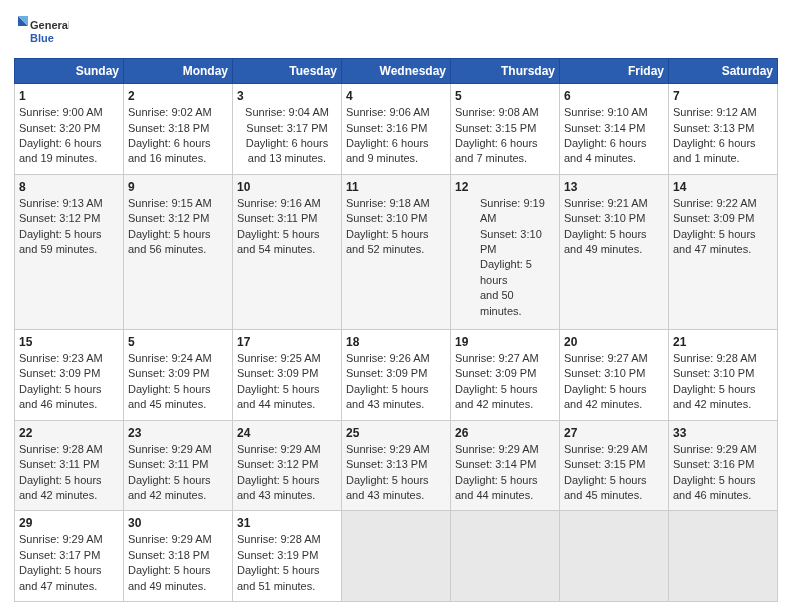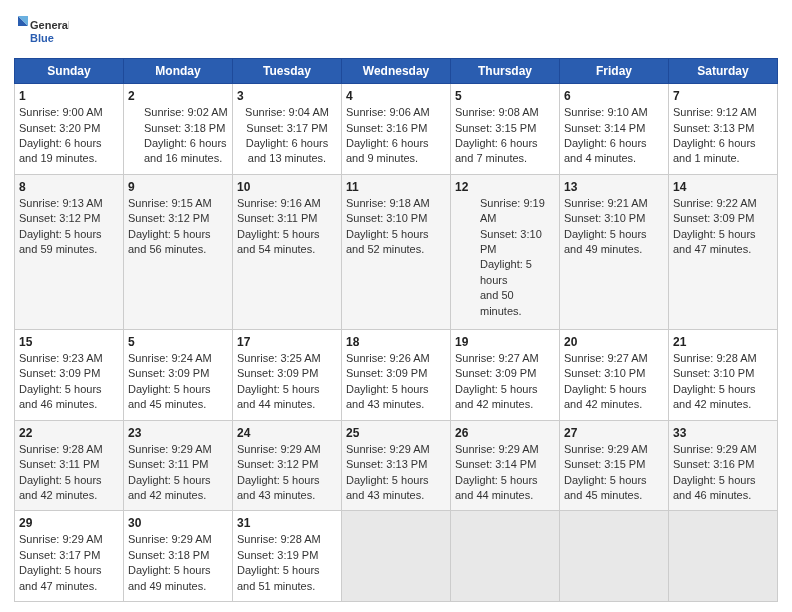--- a/index.html
+++ b/index.html
@@ -48,21 +48,21 @@
       border-collapse: collapse;
       width: 100%;
       table-layout: fixed;
     }
     .calendar th {
       background: #2a5db0;
       color: #fff;
       font-size: 12px;
       font-weight: bold;
       padding: 5px 4px;
-      text-align: center;
+      text-align: right;
       border: 1px solid #1e4a9a;
     }
     .calendar td {
       vertical-align: top;
       padding: 4px 4px 3px 4px;
       border: 1px solid #ccc;
       font-size: 9.2px;
       color: #333;
       line-height: 1.35;
       background: #fff;
@@ -121,21 +121,21 @@
     <tr>
           <td>
             <span class="day-num">1</span>
             <div class="day-detail" style="white-space: pre-line;">Sunrise: 9:00 AM
 Sunset: 3:20 PM
 Daylight: 6 hours
 and 19 minutes.</div>
           </td>
           <td>
             <span class="day-num">2</span>
-            <div class="day-detail" style="white-space: pre-line; margin-left: 16px;">Sunrise: 9:02 AM
+            <div class="day-detail" style="white-space: pre-line;">Sunrise: 9:02 AM
 Sunset: 3:18 PM
 Daylight: 6 hours
 and 16 minutes.</div>
           </td>
           <td>
             <span class="day-num">3</span>
             <div class="day-detail" style="white-space: pre-line; text-align: center;">Sunrise: 9:04 AM
 Sunset: 3:17 PM
 Daylight: 6 hours
 and 13 minutes.</div>
@@ -230,21 +230,21 @@
           </td>
           <td>
             <span class="day-num">5</span>
             <div class="day-detail" style="white-space: pre-line;">Sunrise: 9:24 AM
 Sunset: 3:09 PM
 Daylight: 5 hours
 and 45 minutes.</div>
           </td>
           <td>
             <span class="day-num">17</span>
-            <div class="day-detail" style="white-space: pre-line;">Sunrise: 3:25 AM
+            <div class="day-detail" style="white-space: pre-line;">Sunrise: 9:25 AM
 Sunset: 3:09 PM
 Daylight: 5 hours
 and 44 minutes.</div>
           </td>
           <td>
             <span class="day-num">18</span>
             <div class="day-detail" style="white-space: pre-line;">Sunrise: 9:26 AM
 Sunset: 3:09 PM
 Daylight: 5 hours
 and 43 minutes.</div>

